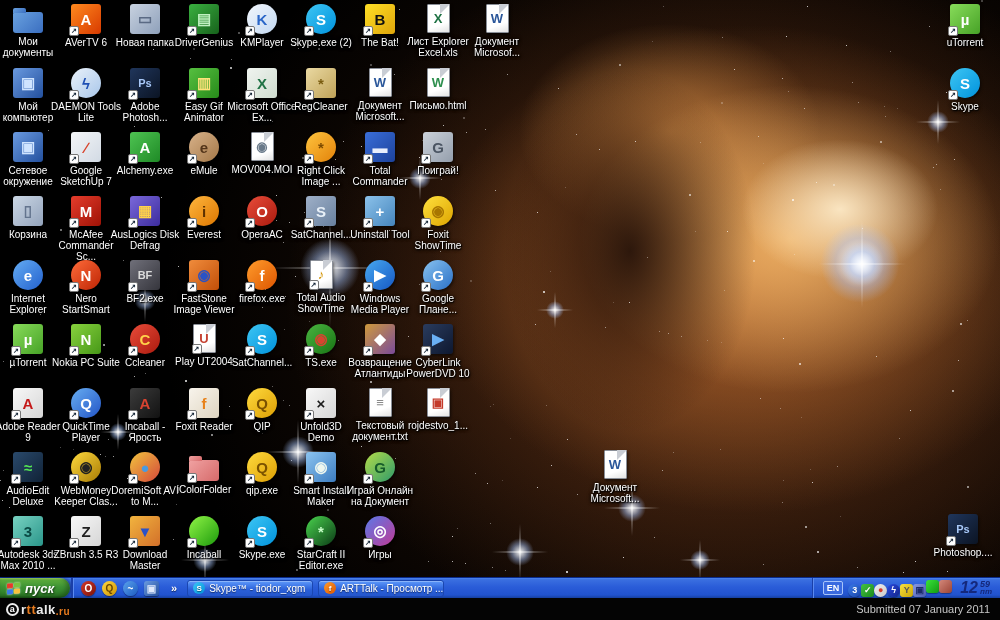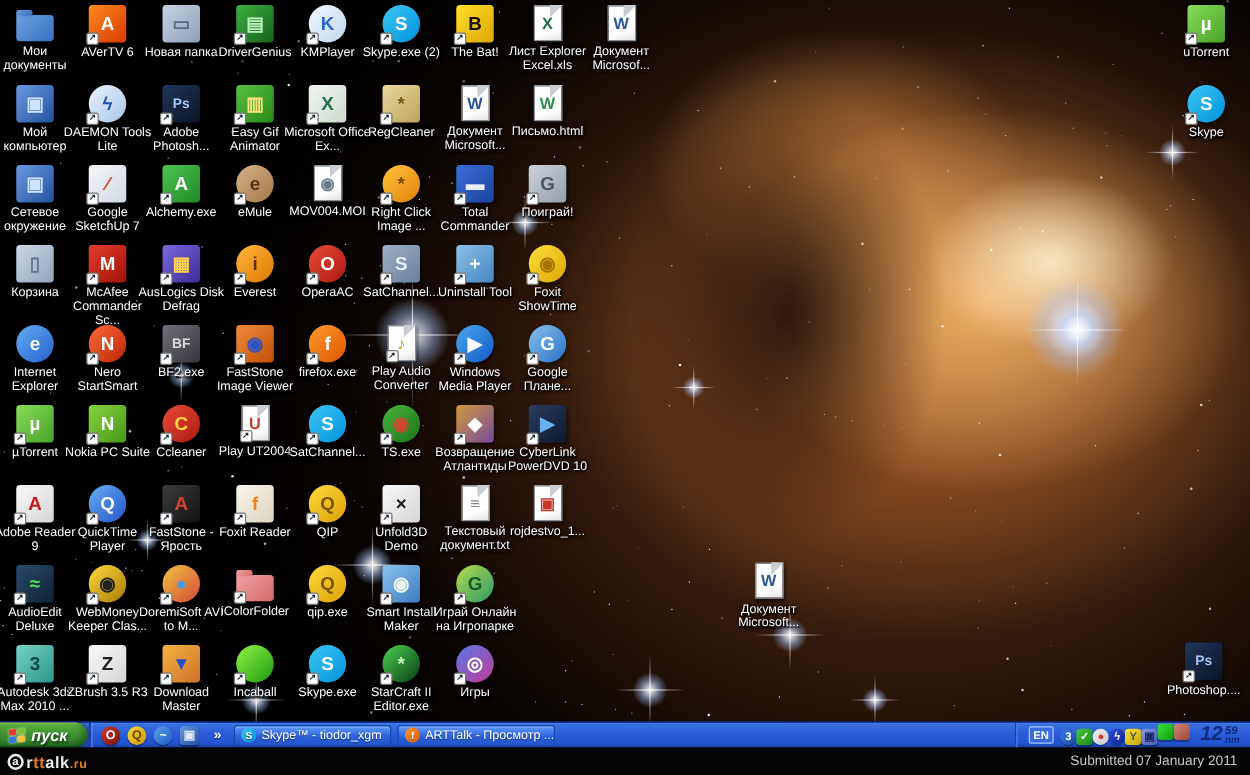--- a/index.html
+++ b/index.html
@@ -487,21 +487,21 @@
       <div class="di" title="FastStone Image Viewer" style="left: 169px; top: 260px;">
         <span class="di-icon sh-sq" style="background: linear-gradient(135deg, rgb(240, 140, 60), rgb(194, 79, 8)); color: rgb(42, 82, 196);">◉<span class="sc">↗</span></span>
         <div class="di-label">FastStone Image Viewer</div>
       </div>
       <div class="di" title="firefox.exe" style="left: 227px; top: 260px;">
         <span class="di-icon sh-ci" style="background: linear-gradient(135deg, rgb(255, 156, 44), rgb(221, 85, 0)); color: rgb(255, 255, 255);">f<span class="sc">↗</span></span>
         <div class="di-label">firefox.exe</div>
       </div>
       <div class="di" title="Total Audio Converter" style="left: 286px; top: 260px;">
         <span class="di-icon sh-doc" style="color: rgb(210, 146, 0);">♪<span class="sc">↗</span></span>
-        <div class="di-label">Play Audio Converter</div>
+        <div class="di-label">Total Audio ShowTime</div>
       </div>
       <div class="di" title="Windows Media Player" style="left: 345px; top: 260px;">
         <span class="di-icon sh-ci" style="background: linear-gradient(135deg, rgb(72, 168, 240), rgb(21, 88, 196)); color: rgb(255, 255, 255);">▶<span class="sc">↗</span></span>
         <div class="di-label">Windows Media Player</div>
       </div>
       <div class="di" title="Google Плане..." style="left: 403px; top: 260px;">
         <span class="di-icon sh-ci" style="background: linear-gradient(135deg, rgb(136, 194, 240), rgb(42, 112, 198)); color: rgb(255, 255, 255);">G<span class="sc">↗</span></span>
         <div class="di-label">Google Плане...</div>
       </div>
       <div class="di" title="µTorrent" style="left: -7px; top: 324px;">
@@ -539,21 +539,21 @@
       <div class="di" title="Adobe Reader 9" style="left: -7px; top: 388px;">
         <span class="di-icon sh-sq" style="background: linear-gradient(135deg, rgb(248, 248, 248), rgb(214, 214, 214)); color: rgb(196, 24, 24);">A<span class="sc">↗</span></span>
         <div class="di-label">Adobe Reader 9</div>
       </div>
       <div class="di" title="QuickTime Player" style="left: 51px; top: 388px;">
         <span class="di-icon sh-ci" style="background: linear-gradient(135deg, rgb(104, 174, 242), rgb(34, 84, 198)); color: rgb(255, 255, 255);">Q<span class="sc">↗</span></span>
         <div class="di-label">QuickTime Player</div>
       </div>
       <div class="di" title="Collapse - Ярость" style="left: 110px; top: 388px;">
         <span class="di-icon sh-sq" style="background: linear-gradient(135deg, rgb(60, 60, 60), rgb(18, 18, 18)); color: rgb(216, 67, 48);">A<span class="sc">↗</span></span>
-        <div class="di-label">FastStone - Ярость</div>
+        <div class="di-label">Incaball - Ярость</div>
       </div>
       <div class="di" title="Foxit Reader" style="left: 169px; top: 388px;">
         <span class="di-icon sh-sq" style="background: linear-gradient(135deg, rgb(248, 244, 236), rgb(222, 212, 192)); color: rgb(232, 130, 26);">f<span class="sc">↗</span></span>
         <div class="di-label">Foxit Reader</div>
       </div>
       <div class="di" title="QIP" style="left: 227px; top: 388px;">
         <span class="di-icon sh-ci" style="background: linear-gradient(135deg, rgb(255, 218, 62), rgb(221, 159, 4)); color: rgb(122, 82, 0);">Q<span class="sc">↗</span></span>
         <div class="di-label">QIP</div>
       </div>
       <div class="di" title="Unfold3D Demo" style="left: 286px; top: 388px;">
@@ -589,21 +589,21 @@
       <div class="di" title="qip.exe" style="left: 227px; top: 452px;">
         <span class="di-icon sh-ci" style="background: linear-gradient(135deg, rgb(255, 218, 62), rgb(221, 159, 4)); color: rgb(122, 82, 0);">Q<span class="sc">↗</span></span>
         <div class="di-label">qip.exe</div>
       </div>
       <div class="di" title="Smart Install Maker" style="left: 286px; top: 452px;">
         <span class="di-icon sh-sq" style="background: linear-gradient(135deg, rgb(140, 196, 240), rgb(60, 124, 192)); color: rgb(238, 246, 238);">◉<span class="sc">↗</span></span>
         <div class="di-label">Smart Install Maker</div>
       </div>
       <div class="di" title="Играй Онлайн на Игропарке" style="left: 345px; top: 452px;">
         <span class="di-icon sh-ci" style="background: linear-gradient(135deg, rgb(180, 220, 74), rgb(46, 154, 106)); color: rgb(21, 90, 42);">G<span class="sc">↗</span></span>
-        <div class="di-label">Играй Онлайн на Игропарке</div>
+        <div class="di-label">Играй Онлайн на Документ</div>
       </div>
       <div class="di" title="Autodesk 3ds Max 2010 ..." style="left: -7px; top: 516px;">
         <span class="di-icon sh-sq" style="background: linear-gradient(135deg, rgb(120, 210, 194), rgb(42, 150, 138)); color: rgb(10, 74, 68);">3<span class="sc">↗</span></span>
         <div class="di-label">Autodesk 3ds Max 2010 ...</div>
       </div>
       <div class="di" title="ZBrush 3.5 R3" style="left: 51px; top: 516px;">
         <span class="di-icon sh-sq" style="background: linear-gradient(135deg, rgb(248, 248, 248), rgb(214, 214, 214)); color: rgb(32, 32, 32);">Z<span class="sc">↗</span></span>
         <div class="di-label">ZBrush 3.5 R3</div>
       </div>
       <div class="di" title="Download Master" style="left: 110px; top: 516px;">

